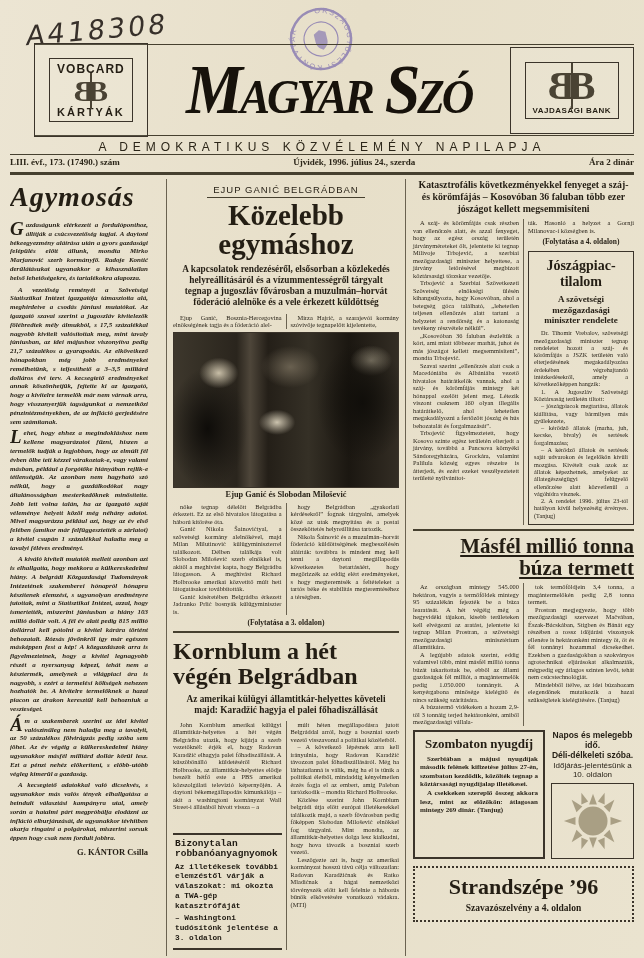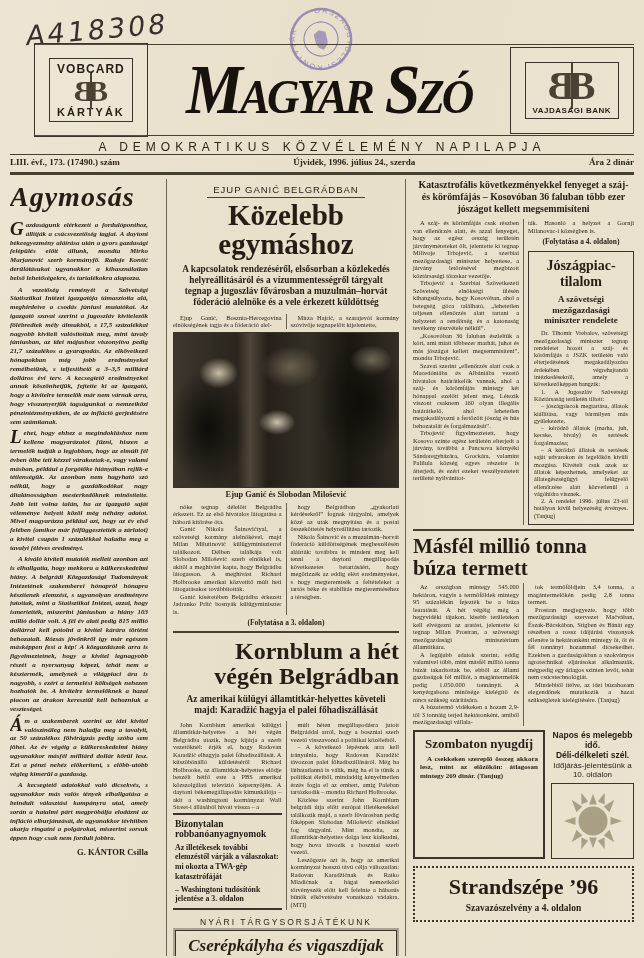--- a/index.html
+++ b/index.html
@@ -47,40 +47,40 @@
   .agym-title{font-size:28px;font-weight:bold;font-style:italic;margin:2px 0 8px 0;letter-spacing:1px;}
   #agymosas-body p{font-style:italic;font-size:7px;line-height:8.8px;margin-bottom:3px;}
   #agymosas-body p:nth-of-type(odd){text-indent:0;}
   #agymosas-body p:nth-of-type(odd)::first-letter{font-size:2.7em;line-height:.78;float:left;margin:1px 2px 0 0;}
   .byline{text-align:right;font-weight:bold;font-size:8.5px;margin-top:4px;}
   
   .kicker{text-align:center;margin-bottom:3px;}
   .kicker span{display:inline-block;font-family:"Liberation Sans",sans-serif;font-size:9.5px;
     letter-spacing:1px;border-bottom:1px solid #46402f;padding:0 6px 2px 6px;}
   .head-xl{font-size:29px;font-weight:bold;text-align:center;line-height:1.0;margin:2px 0 5px 0;}
-  .head-l{font-size:24px;font-weight:bold;text-align:right;line-height:1.05;margin:6px 0 4px 0;}
-  .head-m{font-size:21px;font-weight:bold;text-align:left;line-height:1.05;margin:4px 0 4px 0;}
+  .head-l{font-size:24px;font-weight:bold;text-align:left;line-height:1.05;margin:6px 0 4px 0;}
+  .head-m{font-size:21px;font-weight:bold;text-align:right;line-height:1.05;margin:4px 0 4px 0;text-decoration:underline;}
   .subhead{font-size:9.3px;font-weight:bold;text-align:center;line-height:1.2;margin:0 2px 5px 2px;}
   .twocol{display:flex;}
   .twocol .c1{width:50%;padding-right:4px;}
   .twocol .c2{width:50%;padding-left:4px;border-left:1px solid #6a6250;}
   .photo{height:154px;margin:3px 0 2px 0;border:1px solid #3a332a;
     background:
       radial-gradient(28px 22px at 20% 26%, rgba(208,198,174,.95) 0%, rgba(208,198,174,0) 70%),
       radial-gradient(55px 85px at 15% 62%, #0e0c09 0%, rgba(14,12,9,0) 72%),
       radial-gradient(26px 18px at 46% 58%, rgba(222,213,190,.9) 0%, rgba(222,213,190,0) 70%),
       radial-gradient(42px 30px at 52% 22%, rgba(120,110,92,.8) 0%, rgba(120,110,92,0) 70%),
       radial-gradient(60px 80px at 84% 45%, #100e0a 0%, rgba(16,14,10,0) 75%),
       radial-gradient(30px 22px at 88% 18%, rgba(190,180,156,.7) 0%, rgba(190,180,156,0) 70%),
       linear-gradient(90deg, #3d372c 0%, #2a251d 28%, #4e463a 34%, #241f18 42%, #353026 60%, #1b1711 78%, #332d24 100%);}
   .caption{font-size:8.3px;font-weight:bold;text-align:center;margin:1px 0 4px 0;}
   .cont{font-size:7.5px;font-weight:bold;text-align:center;margin:3px 0 4px 0;}
   .hr2{height:2px;margin:2px 0 1px 0;}
-  .sansbox{border-top:2px solid #3b342a;border-bottom:2px solid #3b342a;padding:4px 2px;margin-top:2px;
-    font-family:Liberation Serif, serif;font-weight:bold;color:#1f1a12;}
+  .sansbox{border-top:2px solid #3b342a;border-bottom:2px solid #3b342a;padding:4px 2px;margin-top:22px;
+    font-family:Liberation Mono, monospace;font-weight:bold;color:#1f1a12;}
   .sansbox .t{font-size:9.5px;line-height:1.1;margin-bottom:3px;}
   .sansbox .b{font-size:7.8px;line-height:1.25;font-weight:bold;}
   .sansbox .n{font-size:7.8px;line-height:1.25;margin-top:3px;}
   .lotto-head{text-align:center;font-family:"Liberation Sans",sans-serif;font-size:8.5px;
     letter-spacing:2px;margin:7px 0 3px 0;color:#2c2619;}
   .lotto-box{border:1px solid #3b342a;box-shadow:0 0 0 2px rgba(59,52,42,.35);padding:5px 4px;text-align:center;margin:0 2px;}
   .lotto-title{font-size:17px;font-weight:bold;font-style:italic;}
   
   .framebox{border:1px solid #3b342a;padding:5px 5px;margin-top:5px;}
   .framebox .t{font-size:14px;font-weight:bold;text-align:center;margin:1px 0 4px 0;}
@@ -265,26 +265,27 @@
             <p>tok termőföldjein 3,4 tonna, a magántermelőkén pedig 2,8 tonna termett.</p>
             <p>Prostran megjegyezte, hogy több mezőgazdasági szervezet Mačvában, Észak-Bácskában, Stigben és Bánát egy részében a rossz időjárási viszonyok ellenére is hektáronként mintegy öt, öt és fél tonnányi hozammal dicsekedhet. Ezekben a gazdaságokban a szokványos agrotechnikai eljárásokat alkalmazták, mégpedig egy átlagos szinten levőt, tehát nem csúcstechnológiát.</p>
             <p>Mindebből ítélve, az idei búzahozam elegendőnek mutatkozik a hazai szükségletek kielégítésére. (Tanjug)</p>
           </div>
       </div>
 
       <div class="bottom-row">
         <div class="nyugdij">
           <div class="t">Szombaton nyugdíj</div>
           <div>
+              <p>Szerbiában a májusi nyugdíjak második felének kifizetése július 27-én, szombaton kezdődik, közölték tegnap a köztársasági nyugdíjalap illetékesei.</p>
               <p>A csekkeken szereplő összeg akkora lesz, mint az előzőkön: átlagosan mintegy 269 dinár. (Tanjug)</p>
             </div>
         </div>
         <div class="weather">
           <div class="w1">Napos és melegebb idő.</div>
-          <div class="w2">Déli-délkeleti szél.</div>
+          <div class="w2">Déli-délkeleti szóba.</div>
           <div class="w3">Időjárás-jelentésünk a 10. oldalon</div>
           <div class="sunbox">
             <svg width="78" height="66" viewBox="0 0 80 68">
               <g fill="#a99f84">
                 <circle cx="40" cy="34" r="15"></circle>
                 <g>
                   <path d="M40 6 l4 11 h-8 z"></path>
                   <path d="M40 62 l4 -11 h-8 z"></path>
                   <path d="M10 34 l12 -4 v8 z"></path>
                   <path d="M70 34 l-12 -4 v8 z"></path>

